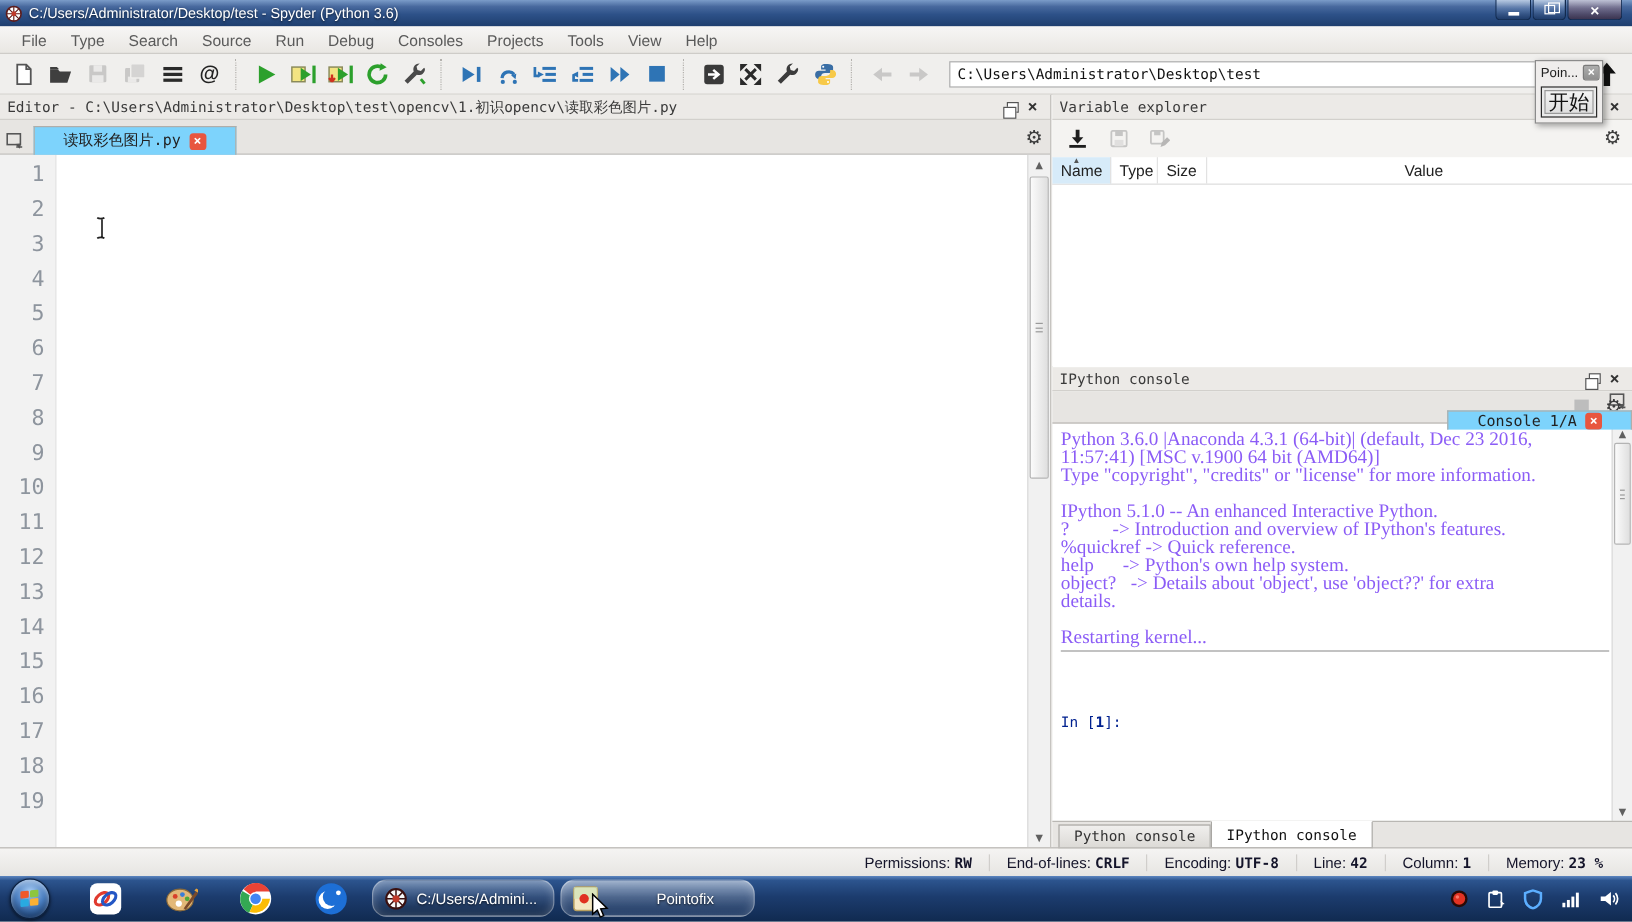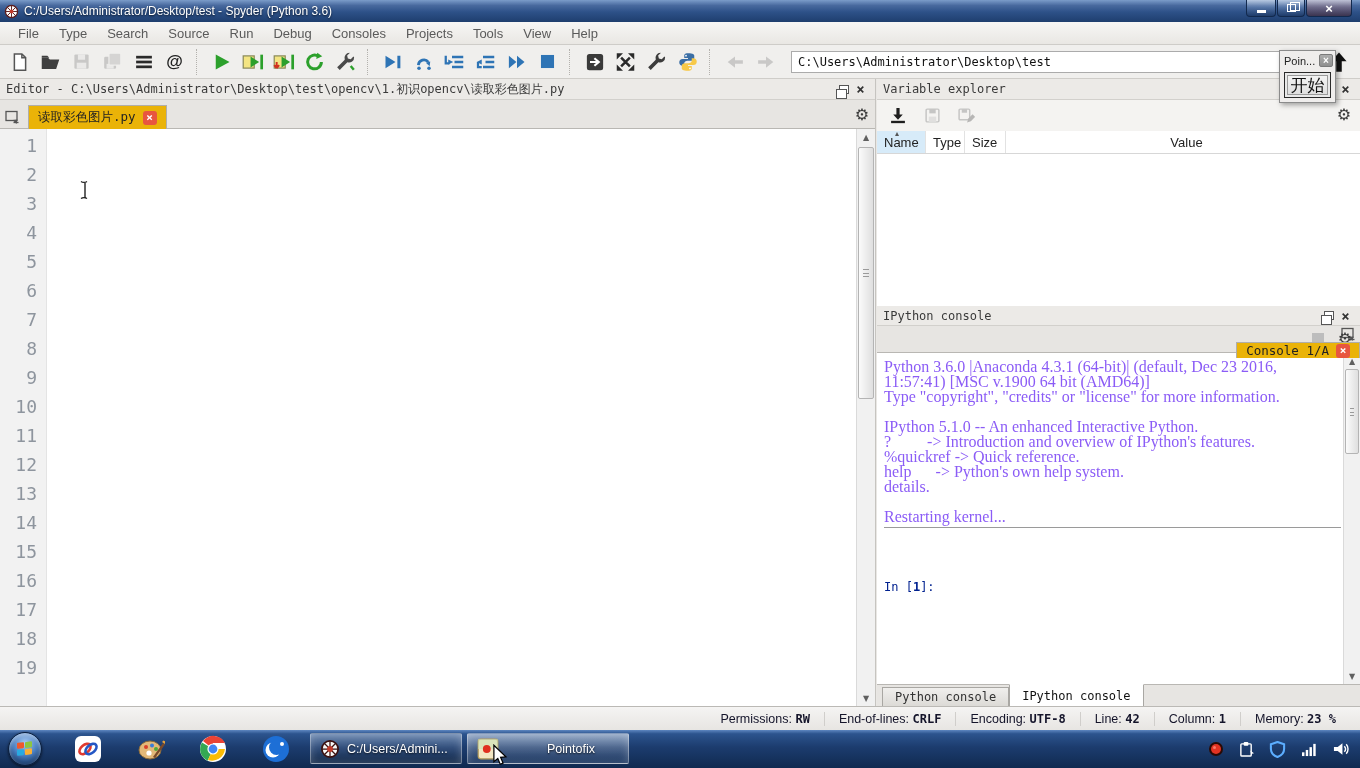--- a/index.html
+++ b/index.html
@@ -42,22 +42,22 @@
   
   .pane-header { height:21px; background:#eceae7; border-bottom:1px solid #d2d0cc;
     display:flex; align-items:center; padding:0 6px; font-family:"DejaVu Sans Mono", monospace;
     font-size:12px; color:#3a3a3a; }
   .pane-header .ph-title { flex:1; white-space:nowrap; overflow:hidden; }
   .ph-btn { width:17px; height:15px; display:flex; align-items:center; justify-content:center; color:#444; }
   .float-glyph { width:10px; height:9px; border:1px solid #555; position:relative; background:#fff; }
   .float-glyph::before { content:""; position:absolute; left:-4px; top:3px; width:9px; height:8px; border:1px solid #555; background:#fff; }
   .pane-close { font-size:14px; font-weight:bold; line-height:1; color:#333; }
   .tabbar { background:#e7e5e2; border-bottom:1px solid #b9b7b3; display:flex; align-items:flex-end; position:relative; }
-  .doc-tab { background:#eab308; border:1px solid #b0aeaa; border-bottom:none; height:24px;
-    display:flex; align-items:center; gap:7px; padding:0 9px; margin-left:4px;
+  .doc-tab { background:#7dd3fc; border:1px solid #b0aeaa; border-bottom:none; height:24px;
+    display:flex; align-items:center; gap:7px; padding:0 24px; margin-left:4px;
     font-family:"DejaVu Sans Mono", monospace; font-size:12.5px; color:#222; position:relative; z-index:2; margin-bottom:-1px; }
   .tab-close-box { width:14px; height:14px; background:#e8563f; border-radius:3px; color:#fff;
     font-size:11px; font-weight:bold; display:flex; align-items:center; justify-content:center; line-height:1; }
   .gear { font-family:"DejaVu Sans", sans-serif; font-size:16px; color:#3c3c3c; line-height:1; }
   .browse-tabs { width:24px; height:22px; display:flex; align-items:center; justify-content:center; }
 
   
   #editor-pane { position:absolute; left:0; top:79px; width:876px; height:627px; background:#fff; border-right:1px solid #c6c4c0; }
   #editor-tabbar { height:29px; }
   #editor-gear { position:absolute; right:6px; bottom:5px; }
@@ -115,21 +115,21 @@
   
   #taskbar { position:absolute; left:0; top:730px; width:1360px; height:38px;
     background:linear-gradient(180deg,#5d86c0 0%,#2c548e 10%,#1c3c6e 45%,#102a50 100%); }
   #start-orb { position:absolute; left:8px; top:2px; width:34px; height:34px; border-radius:50%;
     background:radial-gradient(circle at 50% 32%, #a9cdf5, #4a7ec0 45%, #173764 80%); border:1px solid #0c1f3c;
     box-shadow:inset 0 2px 4px rgba(255,255,255,.55), 0 1px 3px rgba(0,0,0,.6);
     display:flex; align-items:center; justify-content:center; }
   .win-flag { width:16px; height:15px; display:grid; grid-template-columns:7px 7px; grid-template-rows:6px 6px; gap:1px; transform:skewY(-6deg); }
   .win-flag i { border-radius:1px; }
   .ql-btn { position:absolute; top:4px; width:30px; height:30px; display:flex; align-items:center; justify-content:center; }
-  .task-btn { position:absolute; top:3px; height:31px; border-radius:2px; border:1px solid rgba(255,255,255,.4);
+  .task-btn { position:absolute; top:3px; height:31px; border-radius:12px; border:1px solid rgba(255,255,255,.4);
     background:linear-gradient(180deg,rgba(255,255,255,.32),rgba(255,255,255,.1) 48%,rgba(0,0,0,.18));
     box-shadow:inset 0 0 8px rgba(255,255,255,.25); display:flex; align-items:center; gap:7px; padding:0 9px; }
   .task-btn.hover { background:linear-gradient(180deg,rgba(255,255,255,.5),rgba(255,255,255,.22) 48%,rgba(40,70,120,.2));gap:48px; }
   .task-label { color:#fff; font-size:12.5px; text-shadow:0 1px 2px rgba(0,0,0,.8); white-space:nowrap; }
   #tray { position:absolute; right:10px; top:0; height:38px; display:flex; align-items:center; gap:15px; }
 
   
   #pointofix-window { position:absolute; left:1279px; top:50px; width:57px; height:53px; background:#efedec;
     border:1px solid #8b8b8b; box-shadow:2px 2px 5px rgba(0,0,0,.35); z-index:50; }
   #pointofix-titlebar { height:19px; display:flex; align-items:center; padding:0 2px 0 4px; }
@@ -533,20 +533,21 @@
     </div>
     <div id="console-body">
       <div class="cline">Python 3.6.0 |Anaconda 4.3.1 (64-bit)| (default, Dec 23 2016,</div>
       <div class="cline">11:57:41) [MSC v.1900 64 bit (AMD64)]</div>
       <div class="cline">Type "copyright", "credits" or "license" for more information.</div>
       <div class="cline"></div>
       <div class="cline">IPython 5.1.0 -- An enhanced Interactive Python.</div>
       <div class="cline">?         -&gt; Introduction and overview of IPython's features.</div>
       <div class="cline">%quickref -&gt; Quick reference.</div>
       <div class="cline">help      -&gt; Python's own help system.</div>
+      <div class="cline">object?   -&gt; Details about 'object', use 'object??' for extra</div>
       <div class="cline">details.</div>
       <div class="cline"></div>
       <div class="cline">Restarting kernel...</div>
       <hr class="console-hr">
       <div class="prompt-line"><span>In [</span><b>1</b><span>]:</span></div>
     </div>
     <div class="vscroll" id="console-scroll">
       <div class="scroll-arrow" style="top:0;">▲</div>
       <div class="scroll-thumb" style="top:16px; height:85px;">
           <span class="thumb-grip"></span>

